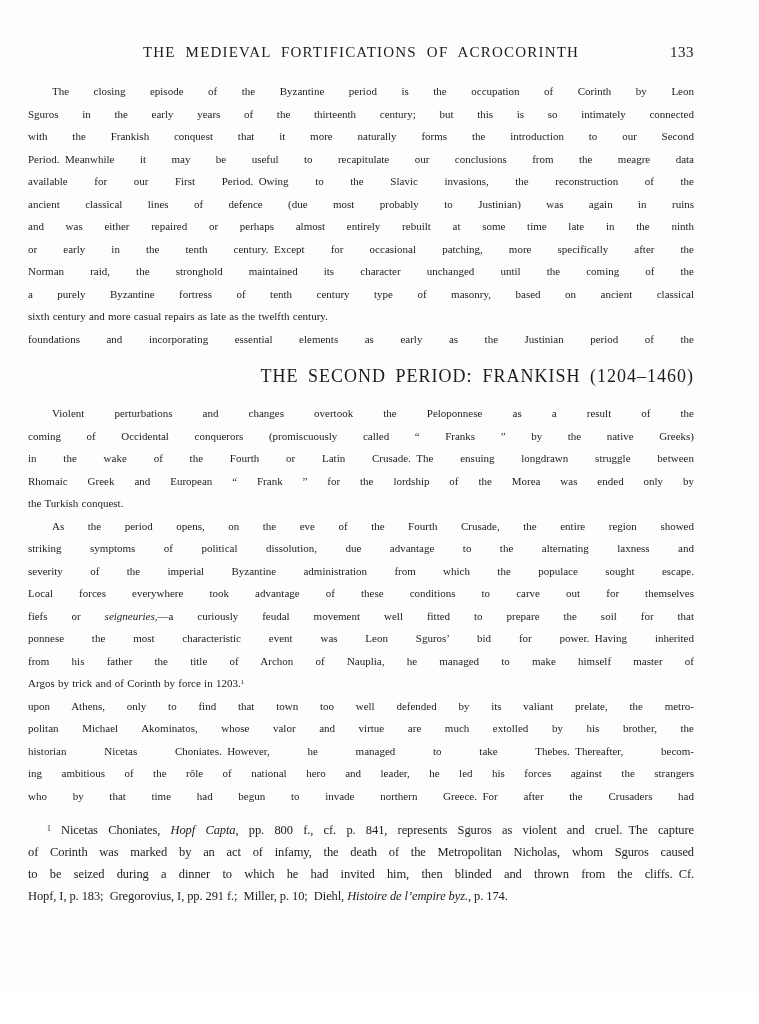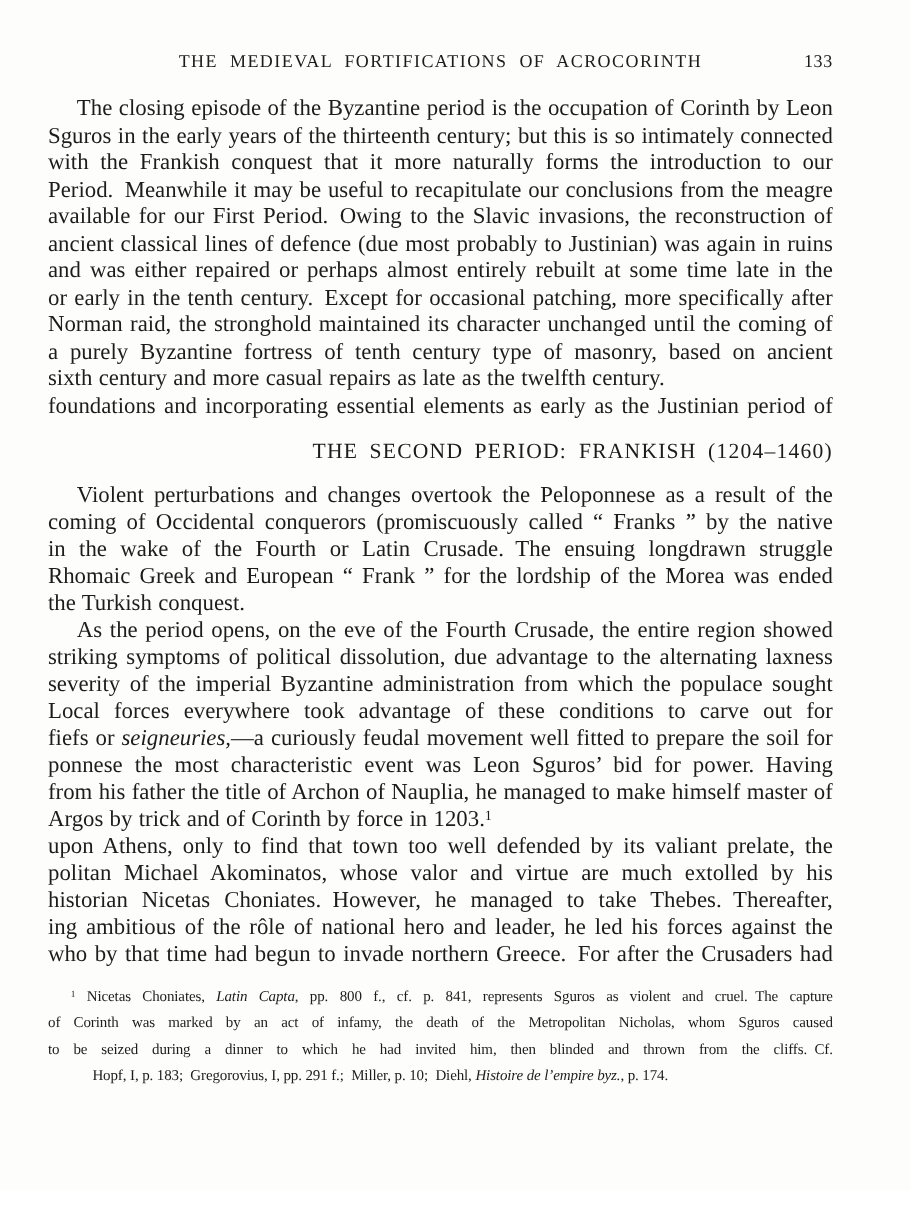--- a/index.html
+++ b/index.html
@@ -1,21 +1,21 @@
 <!DOCTYPE html>
 <html><head>
 <meta charset="utf-8">
 <style>
   html, body { margin: 0; padding: 0; background: #ffffff; }
   .page {
     position: relative;
     width: 759px;
     height: 992px;
     box-sizing: border-box;
-    padding: 0 65px 0 40px;
+    padding: 0 65px 0 28px;
     overflow: hidden;
     background: #fdfdfb;
     color: #1c1c1c;
     font-family: "Liberation Serif", "DejaVu Serif", serif;
     -webkit-font-smoothing: antialiased;
   }
   .running-header {
     position: relative;
     margin-top: 44px;
     text-align: center;
@@ -37,21 +37,21 @@
     text-align: right;
     font-size: 18px;
     line-height: 20px;
     letter-spacing: 1px;
     word-spacing: 4px;
     white-space: nowrap;
   }
   .body-bottom { margin-top: 16px; }
   .para { margin: 0; }
   .line {
-    font-size: 19px;
+    font-size: 11px;
     line-height: 22.5px;
     height: 22.5px;
     overflow: hidden;
     text-align: justify;
     text-align-last: justify;
     text-justify: inter-word;
     word-spacing: 0.5px;
     font-family: Liberation Serif, serif;
   }
   .line.short { text-align-last: left; }
@@ -60,21 +60,21 @@
   .fn-line {
     font-size: 12.5px;
     line-height: 22px;
     height: 22px;
     overflow: hidden;
     text-align: justify;
     text-align-last: justify;
     text-justify: inter-word;
     letter-spacing: -0.1px;
   }
-  .fn-line.short { text-align-last: left; margin-left: 37px; }
+  .fn-line.short { text-align-last: left; }
   .footnote .indent { text-indent: 19px; }
   em { font-style: italic; }
   sup {
     font-size: 62%;
     line-height: 0;
     vertical-align: baseline;
     position: relative;
     top: -0.42em;
   }
 </style>
@@ -127,18 +127,18 @@
       <div class="para">
         <div class="line"><span>upon Athens, only to find that town too well defended by its valiant prelate, the metro-</span></div>
         <div class="line"><span>politan Michael Akominatos, whose valor and virtue are much extolled by his brother, the</span></div>
         <div class="line"><span>historian Nicetas Choniates. However, he managed to take Thebes. Thereafter, becom-</span></div>
         <div class="line"><span>ing ambitious of the rôle of national hero and leader, he led his forces against the strangers</span></div>
         <div class="line"><span>who by that time had begun to invade northern Greece. For after the Crusaders had</span></div>
       </div>
     </div>
 
   <div class="footnote">
-      <div class="fn-line indent"><sup>1</sup><span> Nicetas Choniates, </span><em>Latin Capta</em><span>, pp. 800 f., cf. p. 841, represents Sguros as violent and cruel. The capture</span></div>
+      <div class="fn-line indent"><sup>1</sup><span> Nicetas Choniates, </span><em>Hopf Capta</em><span>, pp. 800 f., cf. p. 841, represents Sguros as violent and cruel. The capture</span></div>
       <div class="fn-line"><span>of Corinth was marked by an act of infamy, the death of the Metropolitan Nicholas, whom Sguros caused</span></div>
       <div class="fn-line"><span>to be seized during a dinner to which he had invited him, then blinded and thrown from the cliffs. Cf.</span></div>
       <div class="fn-line short"><span>Hopf, I, p. 183; Gregorovius, I, pp. 291 f.; Miller, p. 10; Diehl, </span><em>Histoire de l’empire byz.</em><span>, p. 174.</span></div>
     </div>
 </div>
 
 </body></html>

